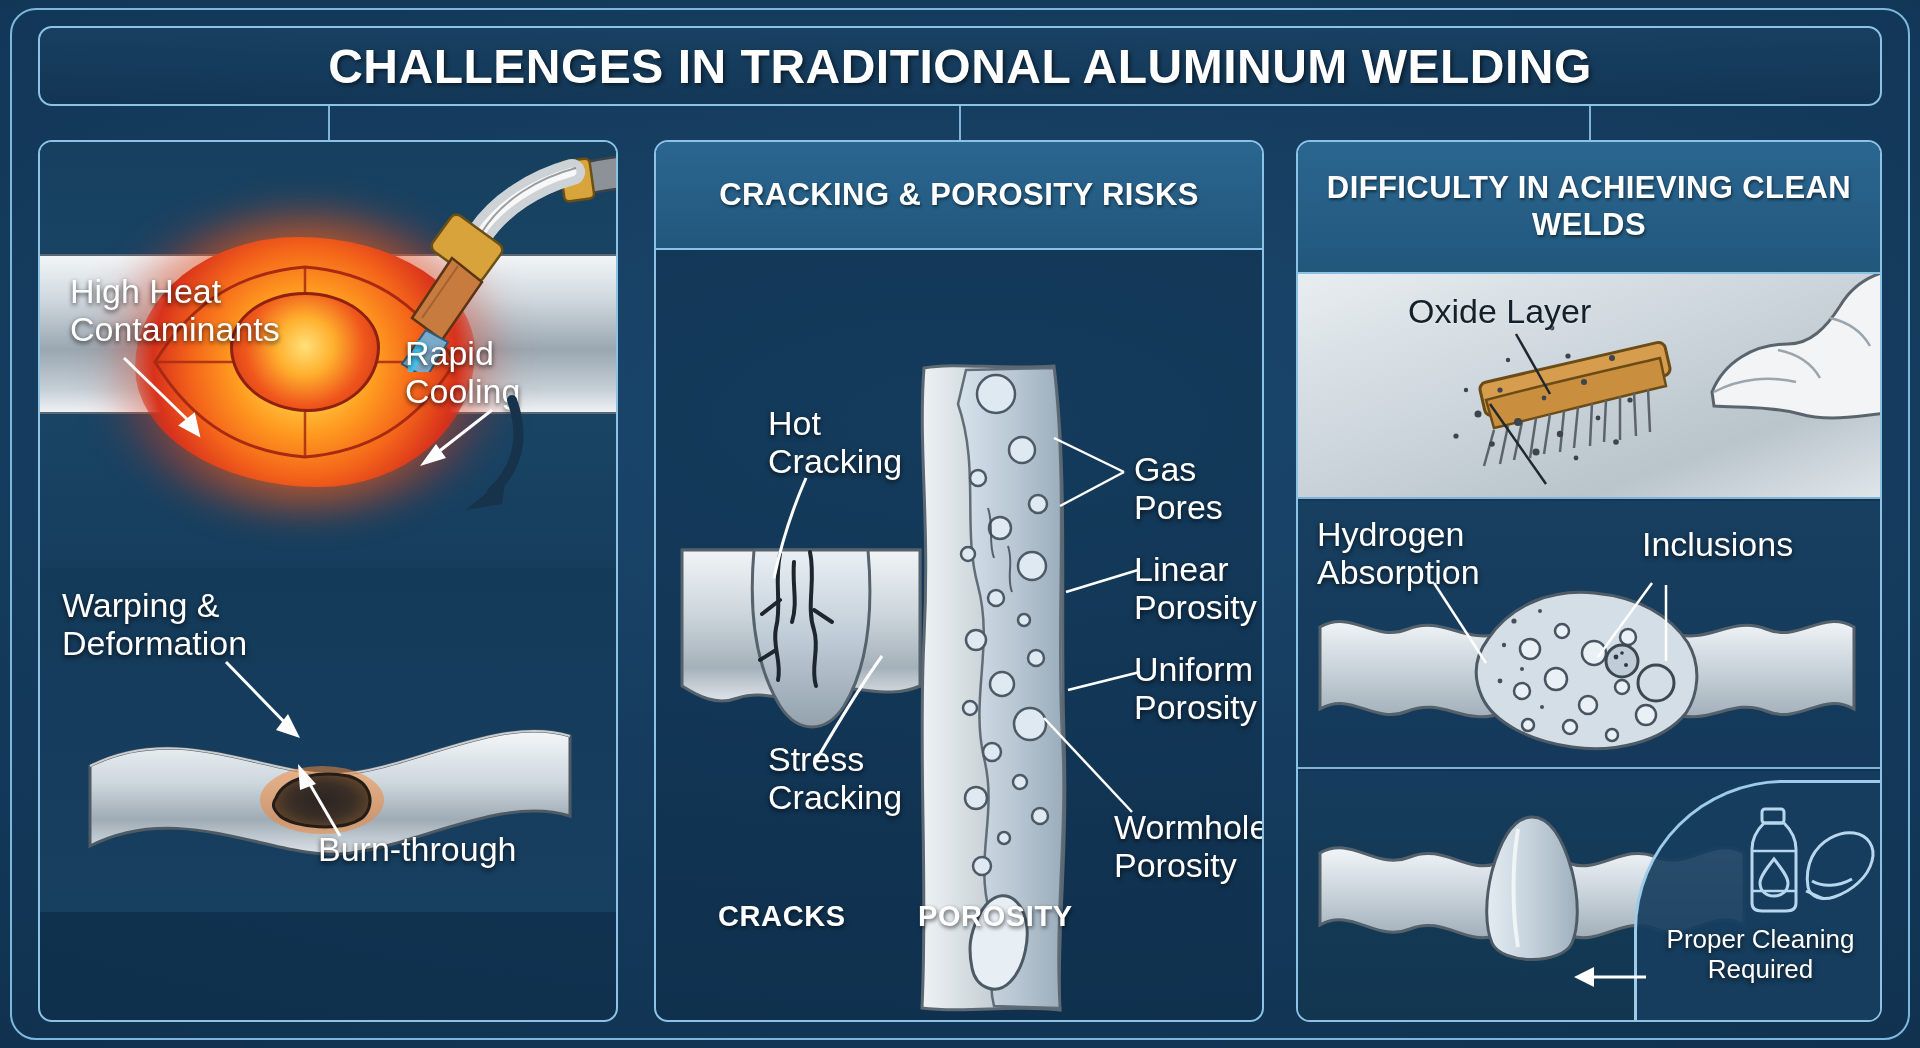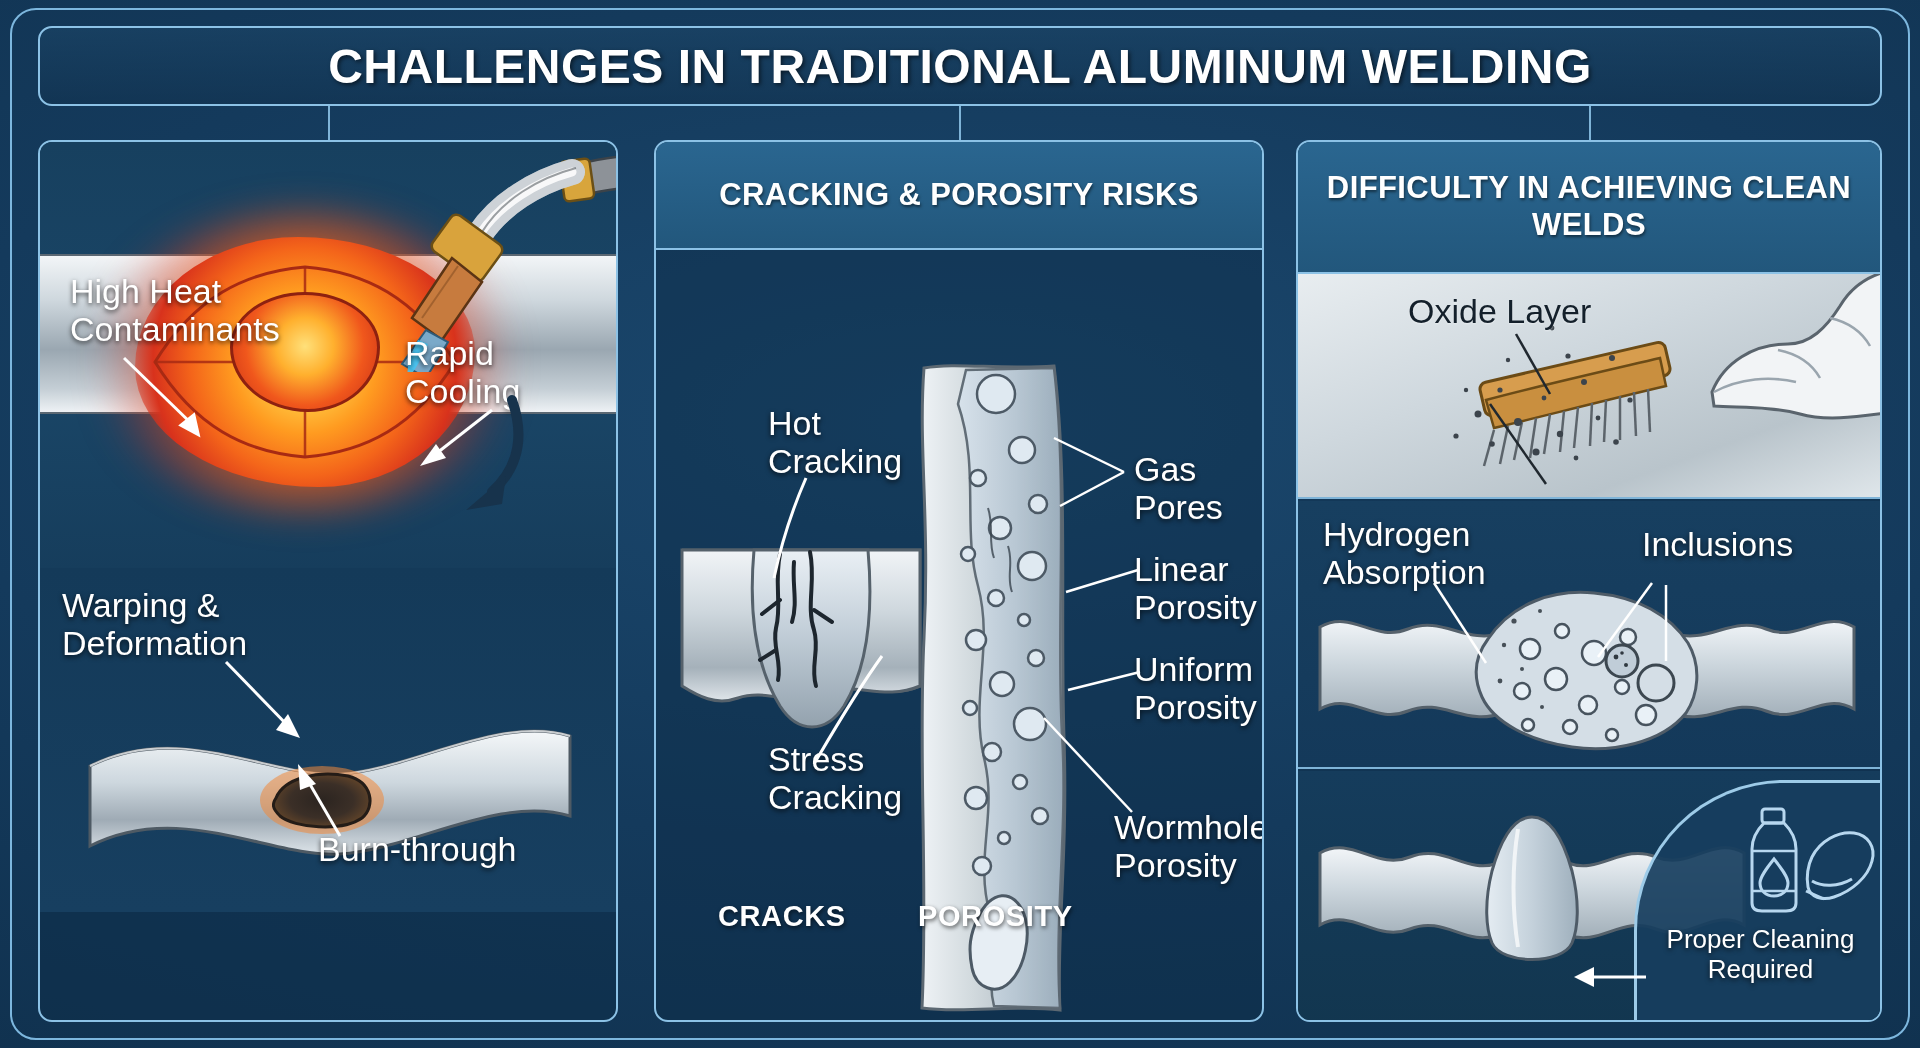--- a/index.html
+++ b/index.html
@@ -449,21 +449,21 @@
               <circle cx="226" cy="120" r="2"></circle>
           </g>
           <circle cx="340" cy="96" r="18" fill="none" stroke="#3c4750" stroke-width="3"></circle>
           <circle cx="306" cy="74" r="16" fill="#c0cdd8" stroke="#3c4750" stroke-width="3"></circle>
           <g fill="#2f3840">
               <circle cx="300" cy="70" r="2.4"></circle>
               <circle cx="310" cy="78" r="2"></circle>
               <circle cx="306" cy="66" r="1.8"></circle>
             </g>
         </svg>
-        <div class="lbl" style="left:25px;top:14px;">Hydrogen
+        <div class="lbl" style="left:19px;top:14px;">Hydrogen
 Absorption</div>
         <div class="lbl" style="left:344px;top:24px;">Inclusions</div>
         <svg class="arrow-svg" width="80" height="90" style="left:130px;top:78px;" viewBox="0 0 80 90">
           <path d="M6,4 L58,84" stroke="#ffffff" stroke-width="2.5" fill="none"></path>
         </svg>
         <svg class="arrow-svg" width="90" height="90" style="left:282px;top:78px;" viewBox="0 0 90 90">
           <path d="M72,4 L18,78" stroke="#ffffff" stroke-width="2.5" fill="none"></path>
           <path d="M86,6 L86,82" stroke="#ffffff" stroke-width="2.5" fill="none"></path>
         </svg>
       </div>

